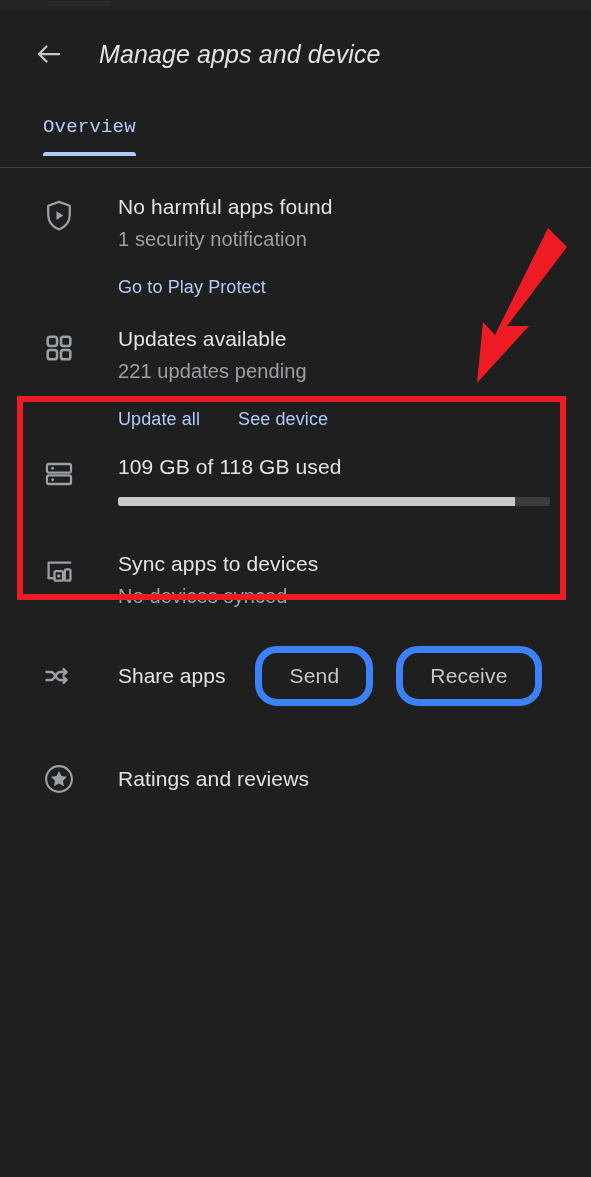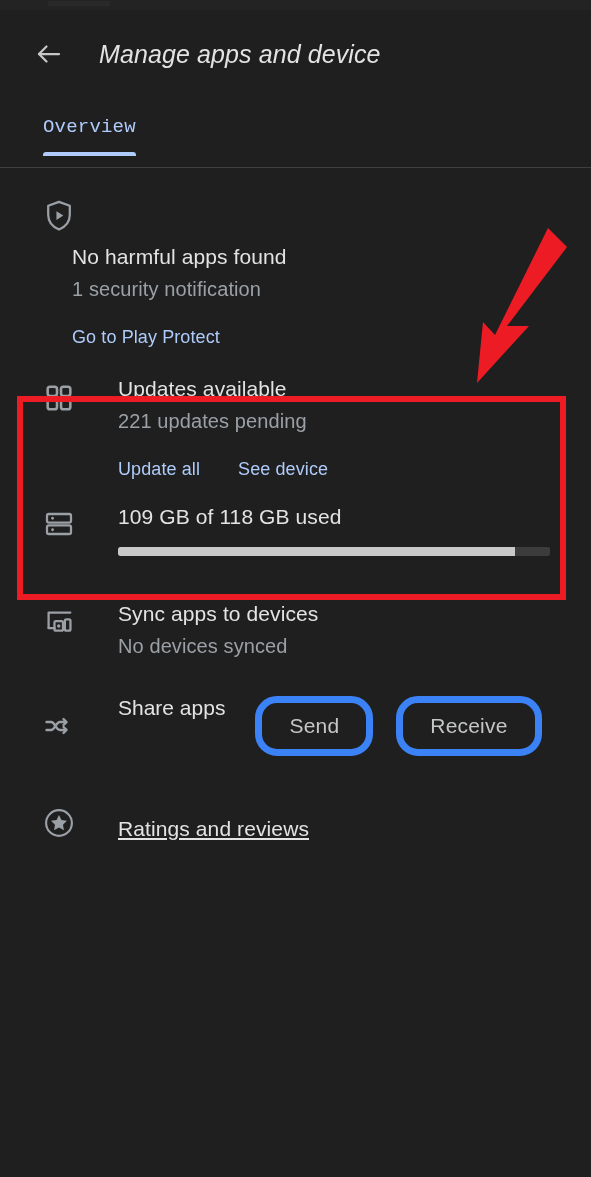--- a/index.html
+++ b/index.html
@@ -142,21 +142,21 @@
     color: #aecbfa;
     letter-spacing: .1px;
     background: none;
     border: none;
     padding: 0;
     font-family: inherit;
     cursor: pointer;
   }
 
   
-  #row-play-protect { padding-top: 26px; flex-direction: column; }
+  #row-play-protect { padding-top: 26px; }
   #row-play-protect .row-icon { margin-top: 4px; }
 
   
   #row-updates { padding-top: 28px; }
   #row-updates .row-icon { margin-top: 6px; }
 
   
   #row-storage { padding-top: 24px; }
   #row-storage .row-icon { margin-top: 4px; }
   .progress-track {
@@ -179,20 +179,21 @@
   #row-sync .row-icon { margin-top: 6px; }
 
   
   #row-share {
     padding-top: 38px;
     align-items: flex-start;
   }
   #row-share .row-icon { margin-top: 13px; }
   .share-line {
     display: flex;
+    align-items: center;
     gap: 23px;
   }
   .share-label {
     font-size: 21px;
     color: #e3e3e3;
     margin-right: 7px;
   }
   .pill-btn {
     border: 7px solid #3b82f6;
     border-radius: 22px;
@@ -202,21 +203,21 @@
     background: transparent;
     font-family: inherit;
     letter-spacing: .2px;
     cursor: pointer;
     white-space: nowrap;
   }
 
   
   #row-ratings {
     padding-top: 50px;
-    text-decoration: underline;
+    align-items: center;
   }
   #row-ratings .row-body {
     display: flex;
     align-items: center;
     height: 46px;
   }
 
   
   .annot-box {
     position: absolute;

